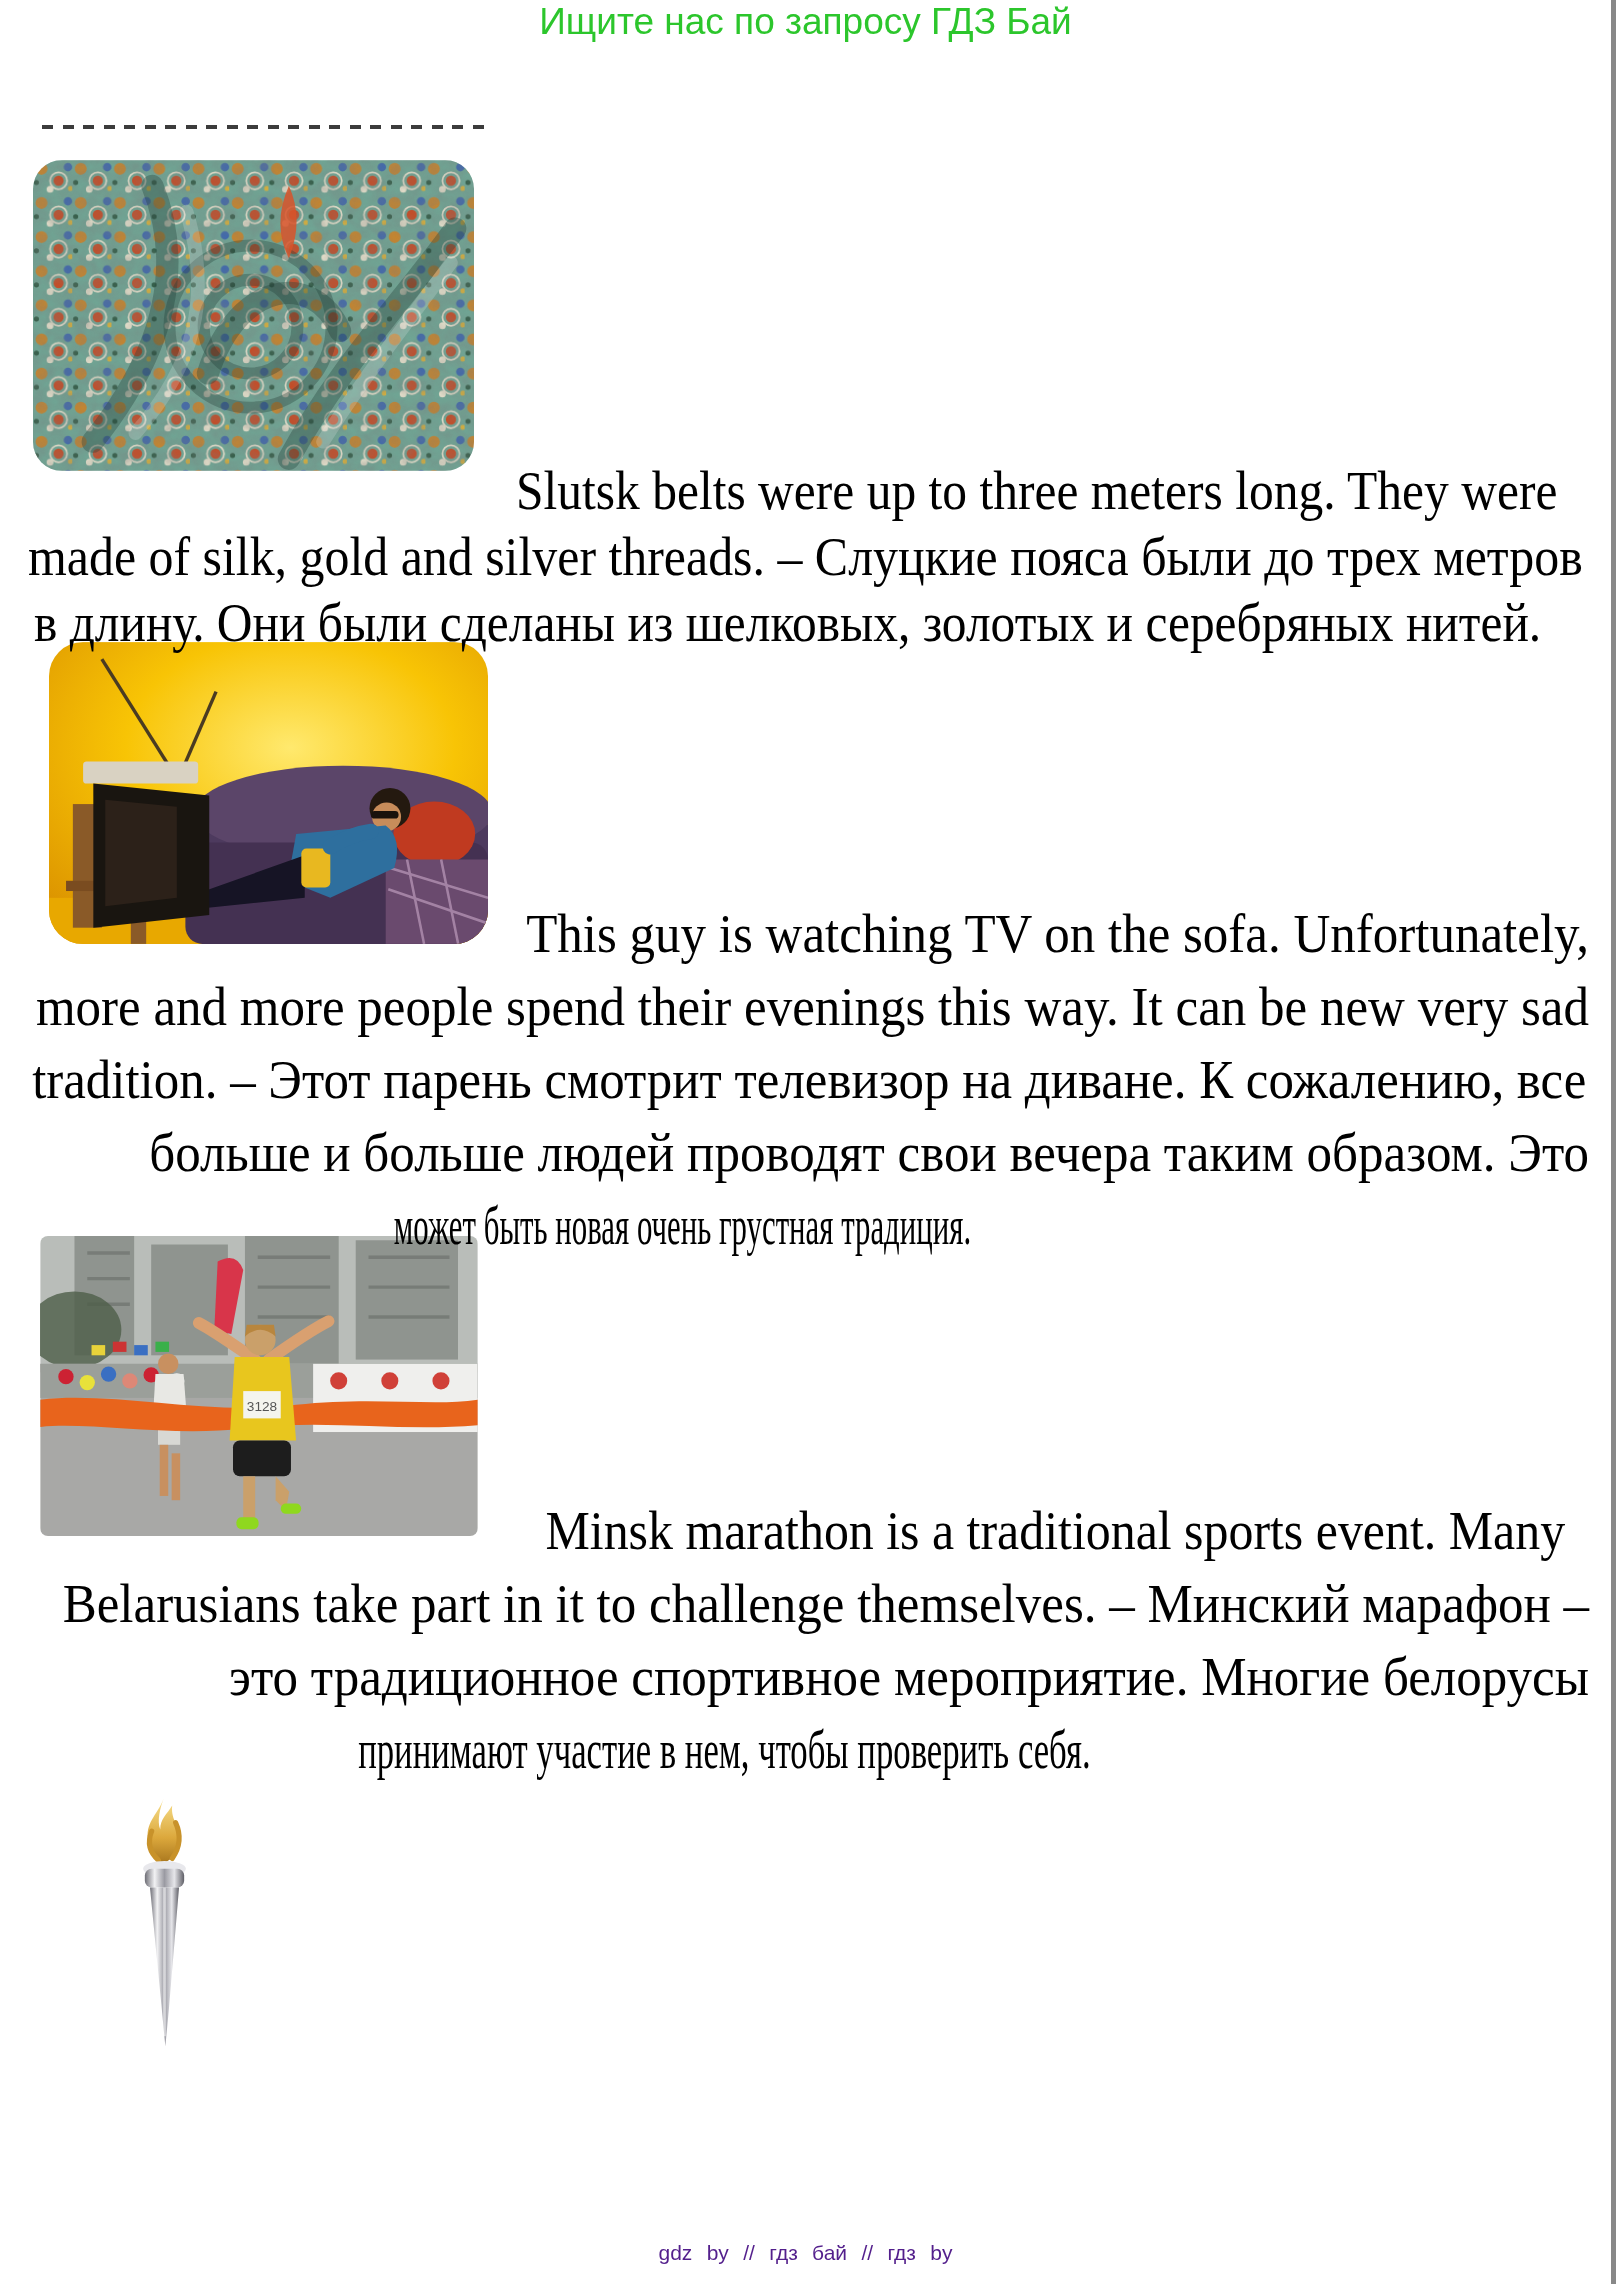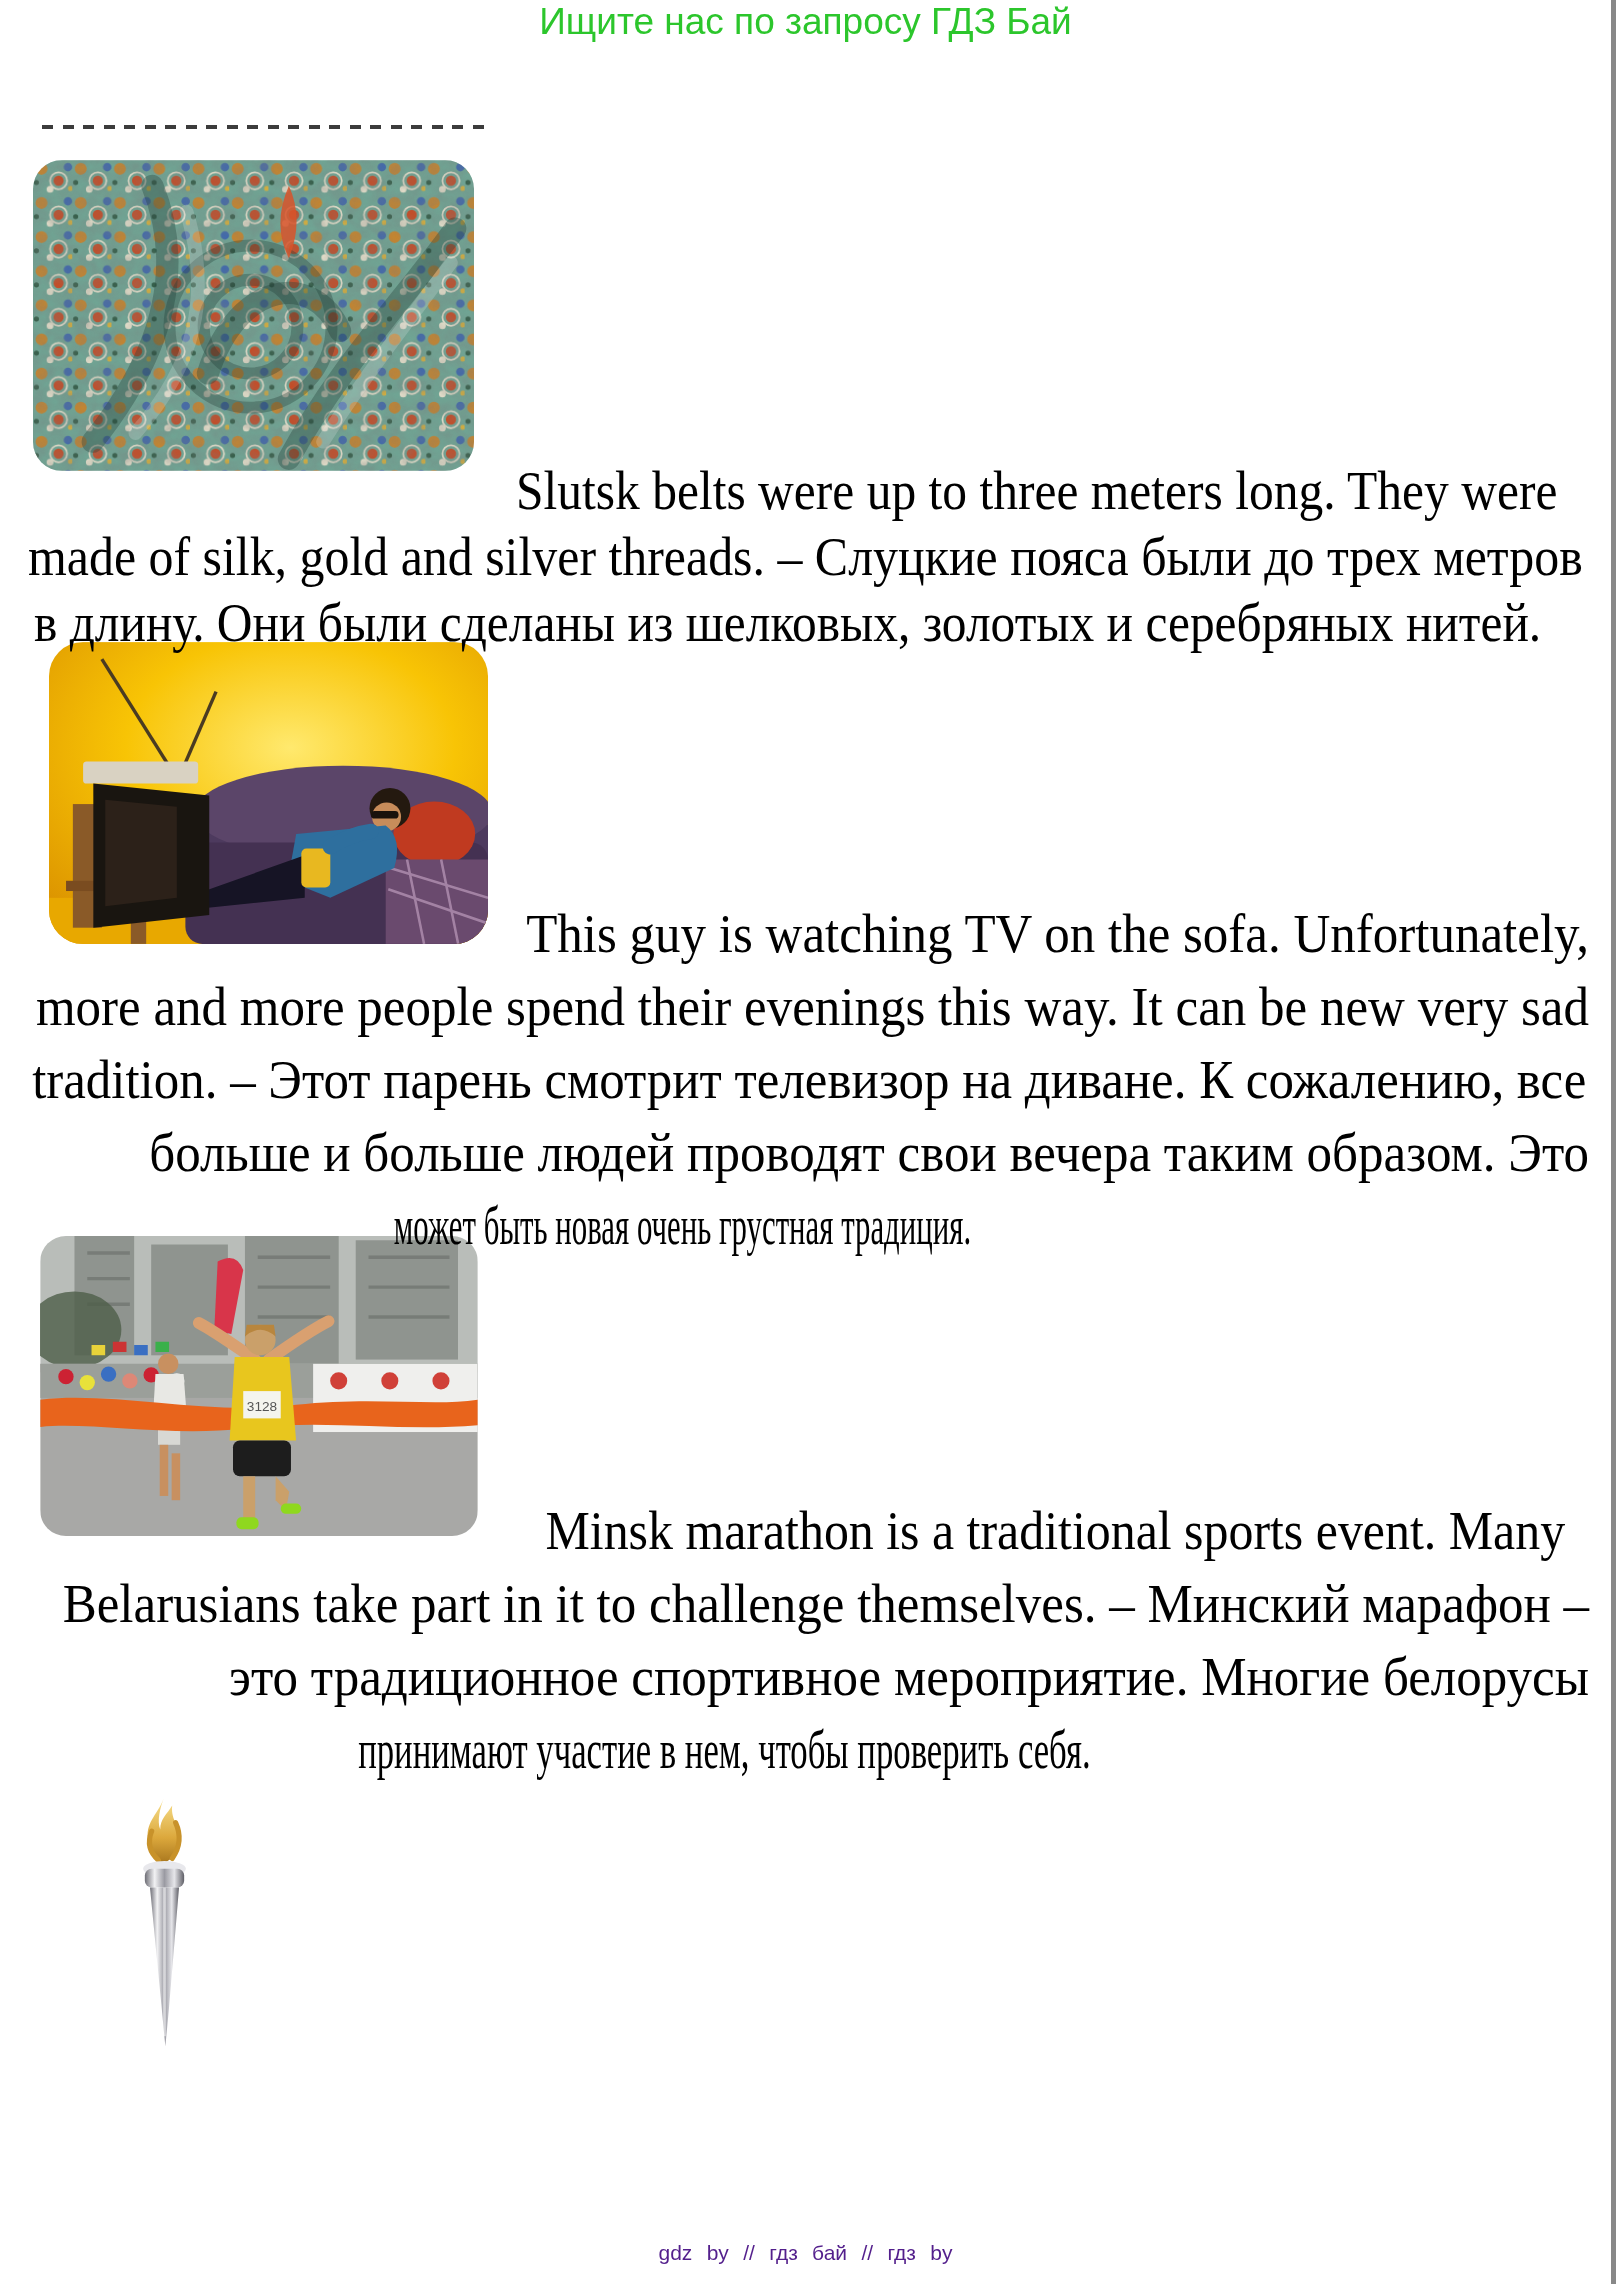--- a/index.html
+++ b/index.html
@@ -107,21 +107,21 @@
         <rect x="28" y="190" width="34" height="145" fill="#8a5a28"></rect>
         <rect x="96" y="190" width="18" height="164" fill="#8a5a28"></rect>
         <rect x="20" y="280" width="100" height="12" fill="#7a4c20"></rect>
         <rect x="40" y="140" width="135" height="26" rx="4" fill="#d9d2c2"></rect>
         <path d="M52,166 L188,180 L188,320 L52,335 Z" fill="#191510"></path>
         <path d="M66,185 L150,193 L150,300 L66,310 Z" fill="#2c2119"></path>
       </g>
     </svg>
   </div>
 
-  <div class="photo" style="left:40px;top:1236px;width:438px;height:300px;border-radius:26px;">
+  <div class="photo" style="left:40px;top:1236px;width:438px;height:300px;border-radius:8px;">
     <svg width="438" height="300" viewBox="0 0 513 352">
       <rect width="513" height="160" fill="#b9bdb9"></rect>
       <g fill="#8f948f">
         <rect x="40" y="0" width="70" height="140"></rect>
           <rect x="130" y="10" width="90" height="130"></rect>
         <rect x="240" y="0" width="110" height="150"></rect>
           <rect x="370" y="5" width="120" height="140"></rect>
       </g>
       <g stroke="#6e736e" stroke-width="4" opacity="0.7">
         <line x1="55" y1="20" x2="105" y2="20"></line>

